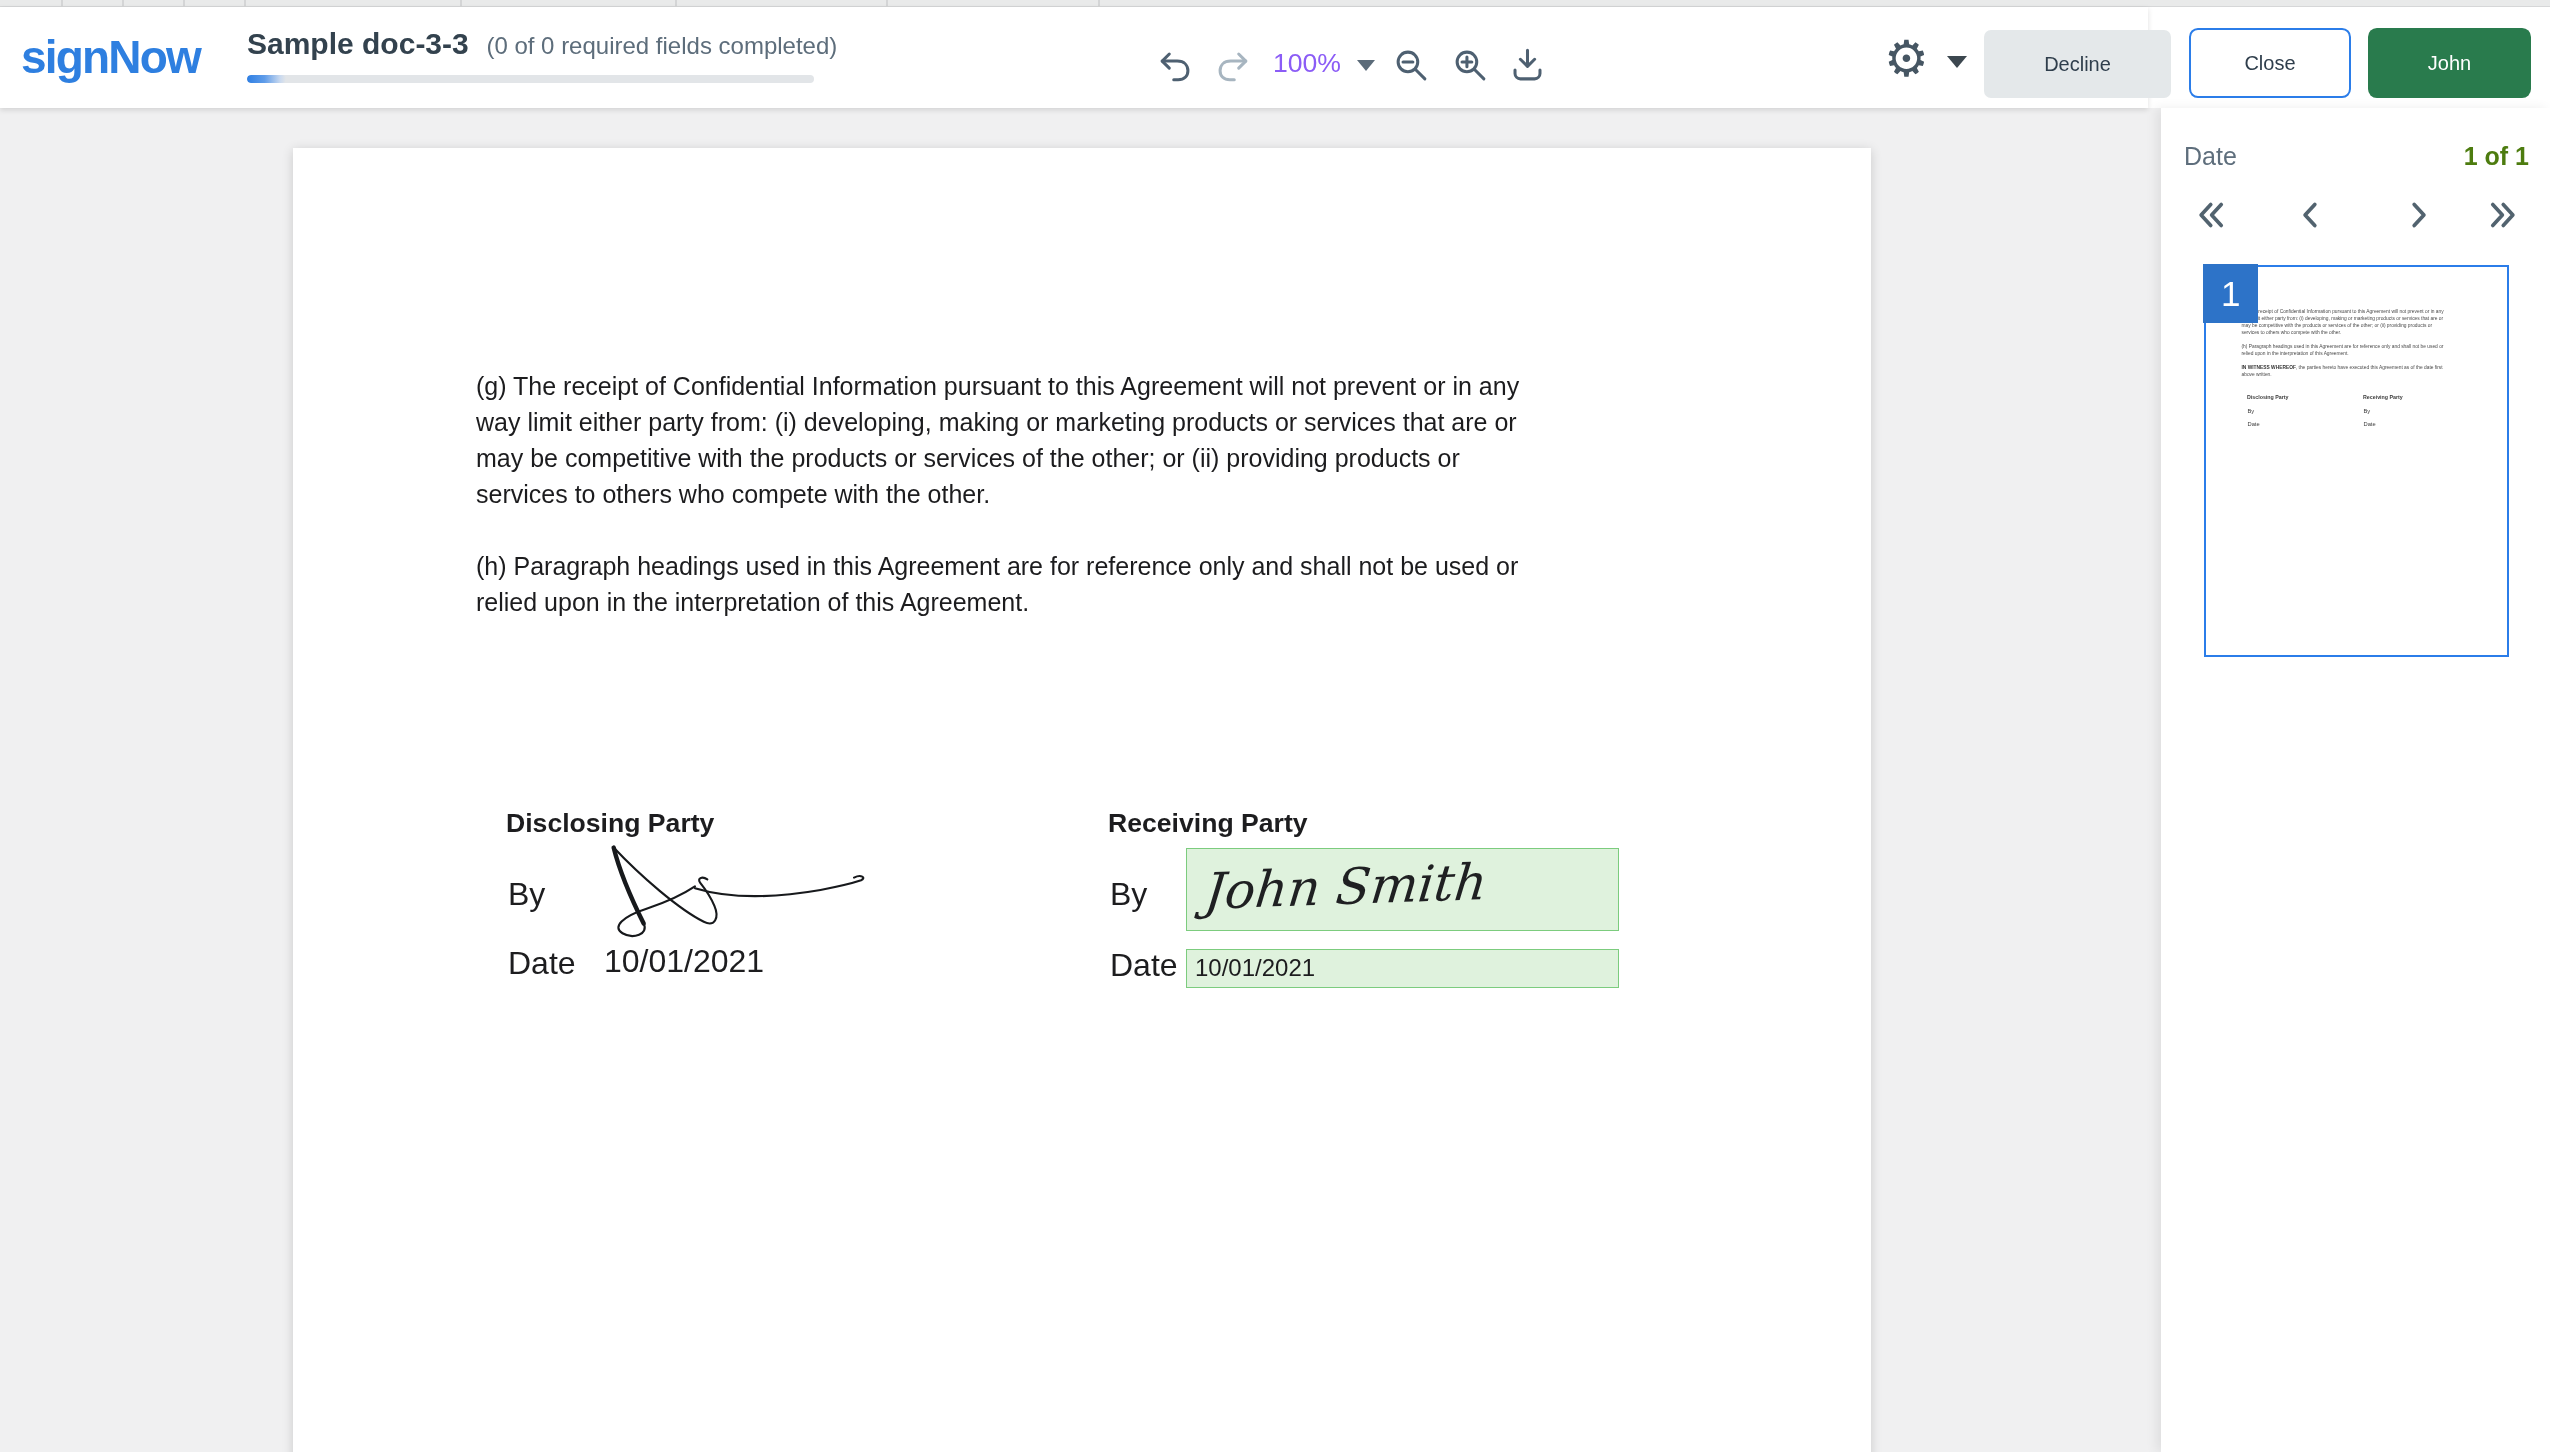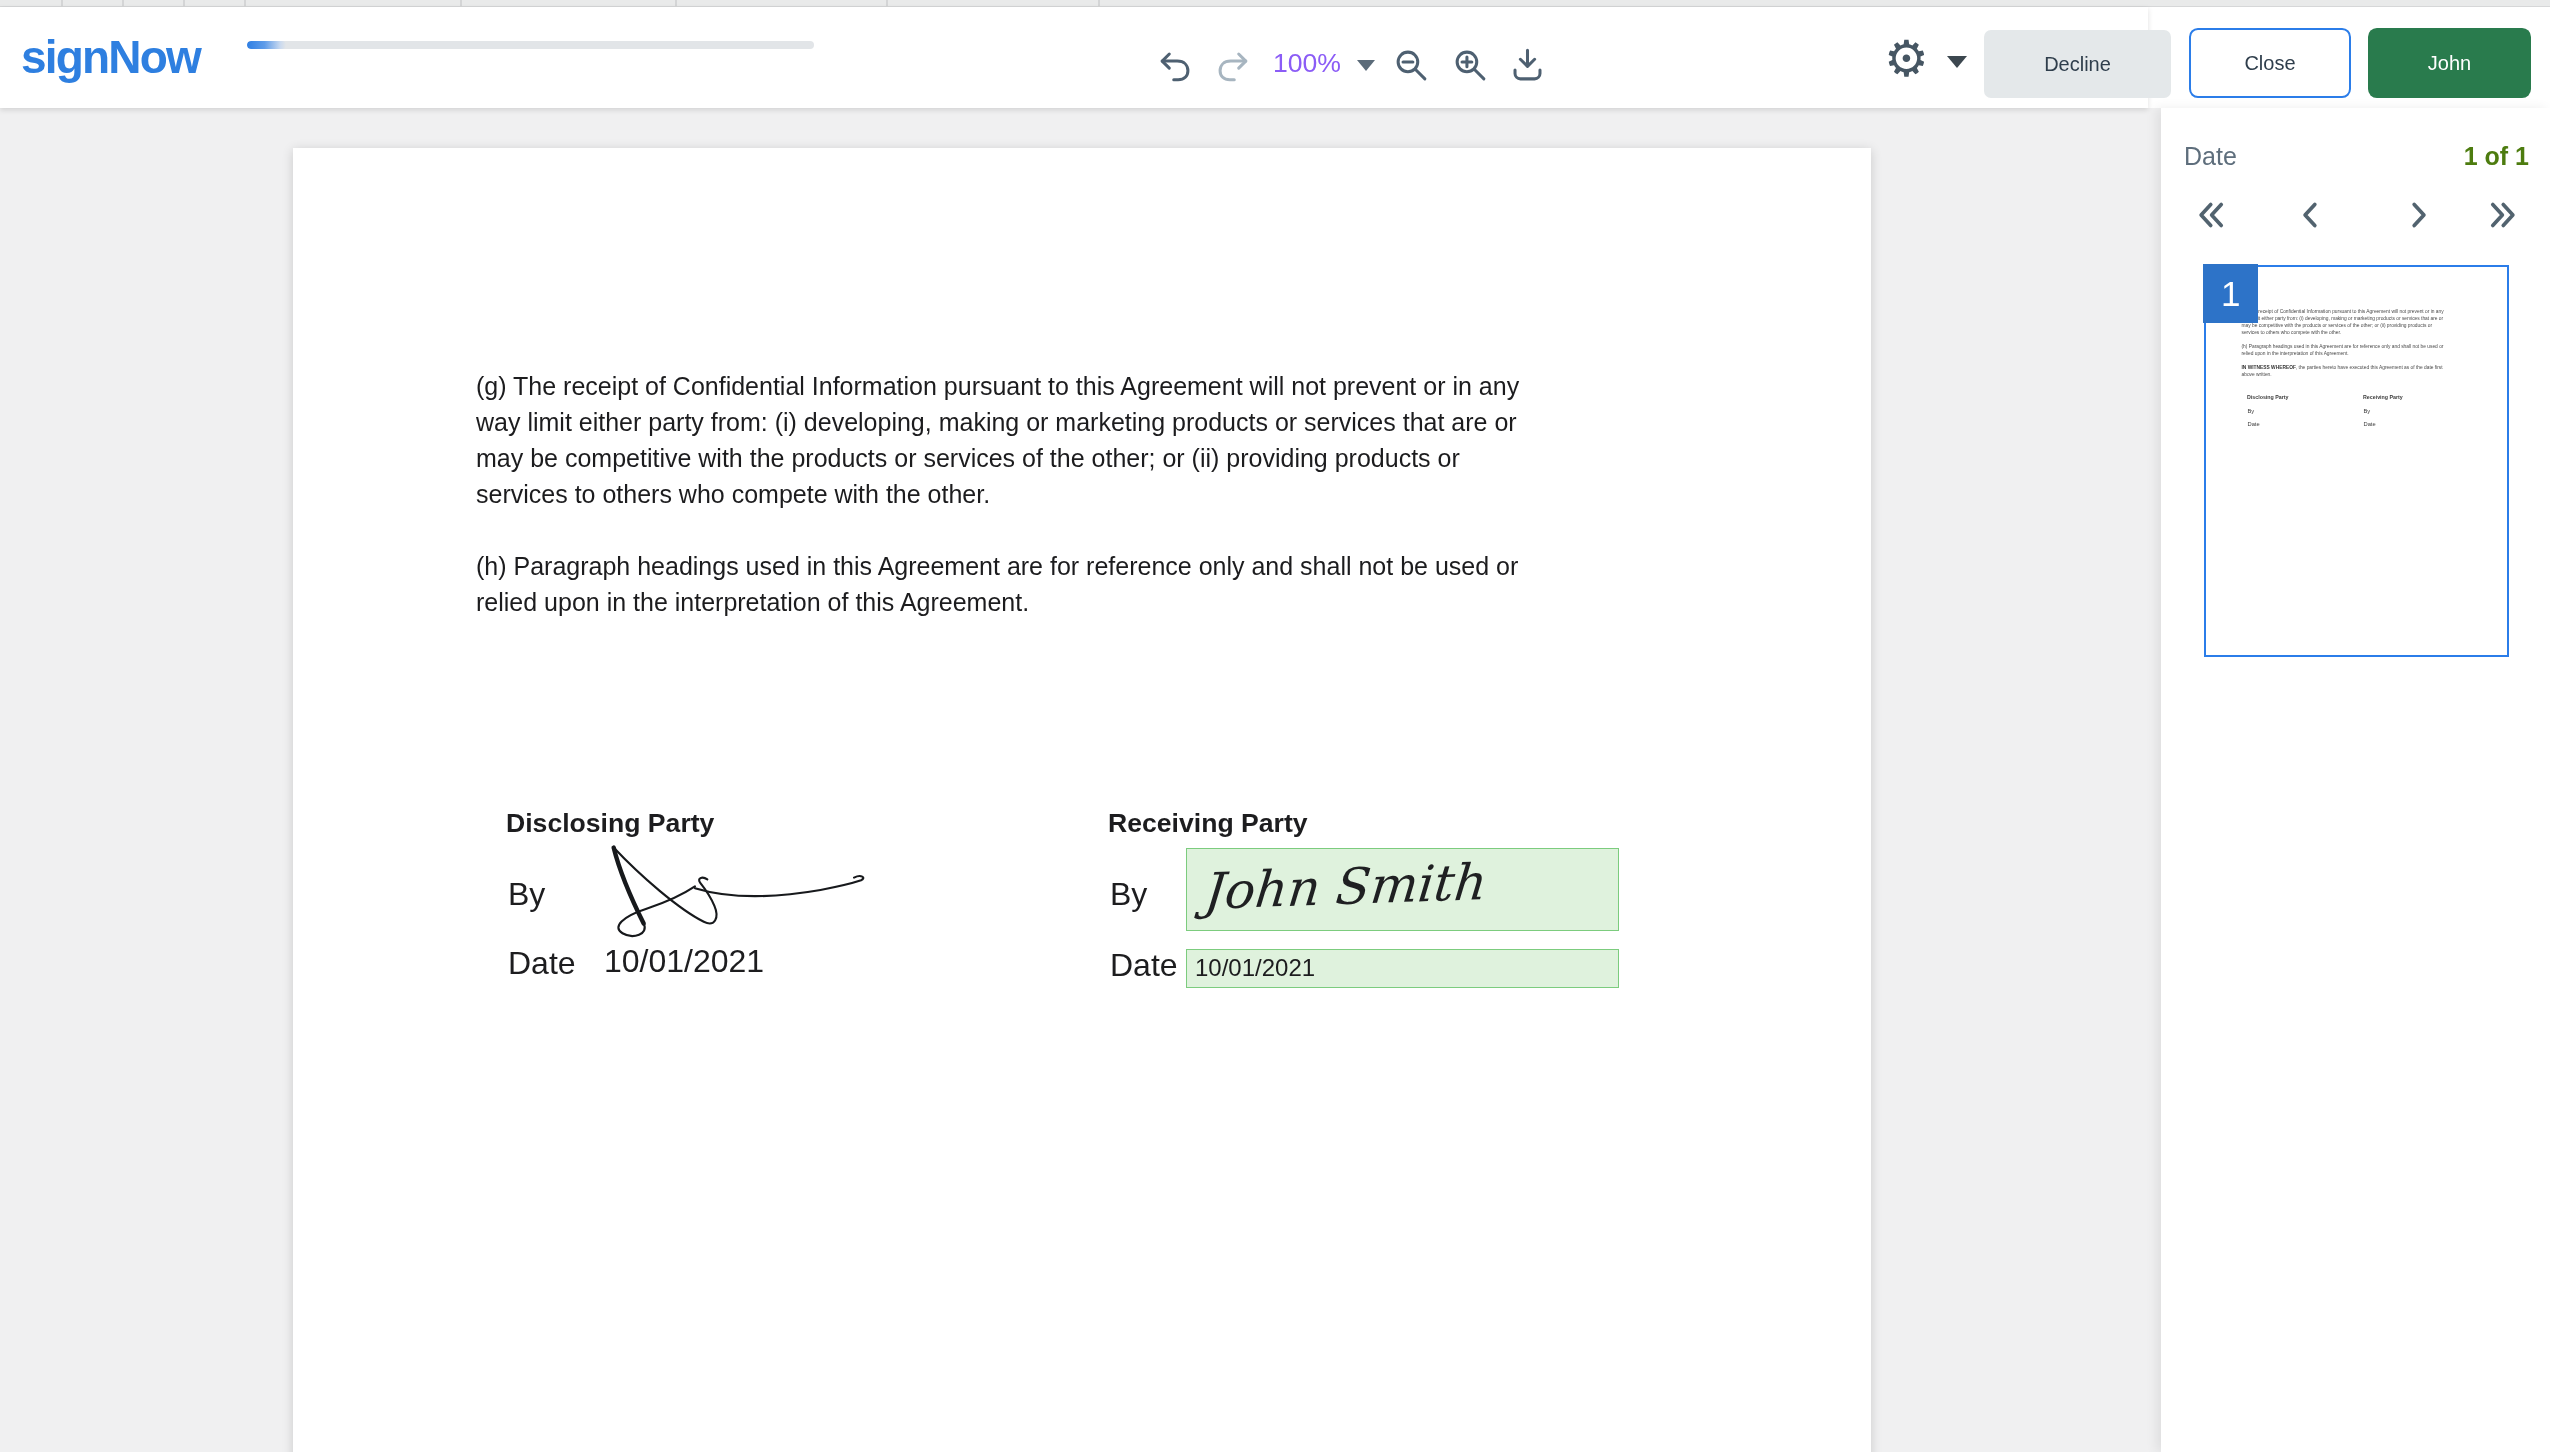--- a/index.html
+++ b/index.html
@@ -115,20 +115,24 @@
   <i style="left:460px"></i>
     <i style="left:675px"></i>
     <i style="left:886px"></i>
     <i style="left:1098px"></i>
 </div>
 
 <div class="header">
   <div class="logo">signNow</div>
 
   <div class="title-block">
+    <div class="title-row">
+      <span class="doc-title">Sample doc-3-3</span>
+      <span class="fields-status">(0 of 0 required fields completed)</span>
+    </div>
     <div class="progress">
       <div class="progress-fill" style="width:39px"></div>
     </div>
   </div>
 
   <button class="tool-icon" style="left:1154px; top:37px" title="Undo">
     <svg width="39" height="39" viewBox="0 0 44 44">
       <path class="stroke-dark" d="M15 9 L7 17 L15 25"></path>
       <path class="stroke-dark" d="M7 17 h17 c8 0 12 5 12 11 c0 6 -4 10 -11 10 h-5"></path>
     </svg>

